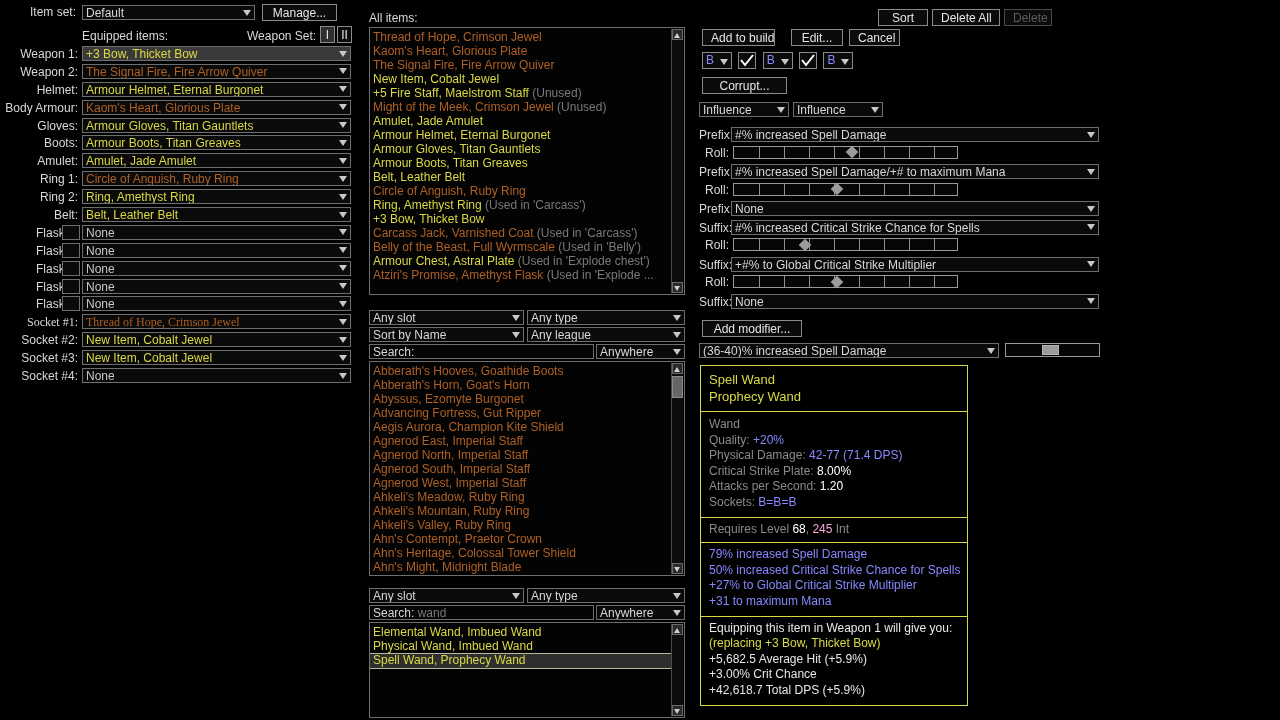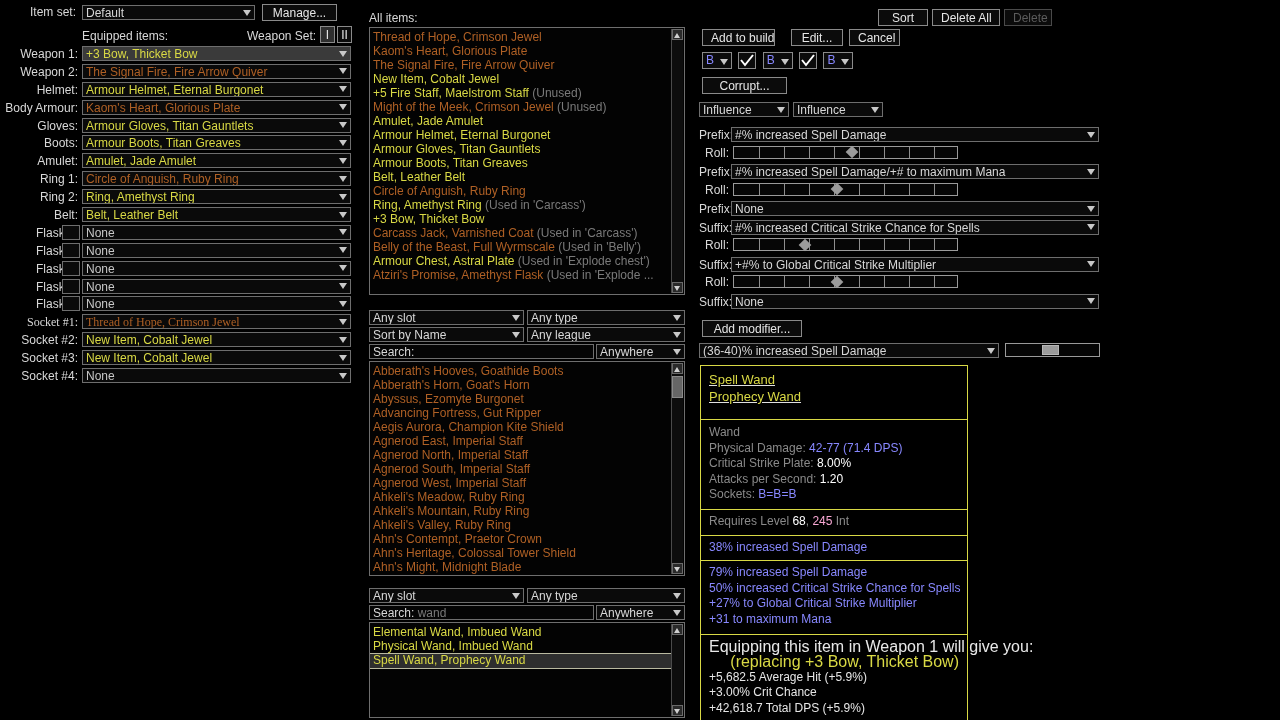--- a/index.html
+++ b/index.html
@@ -88,21 +88,21 @@
   
   .tip{position:absolute;border:1px solid #d9d945;background:#000;box-sizing:border-box;}
   .tipsec{border-bottom:1px solid #d9d945;padding:4px 6px;}
   .tipsec:last-child{border-bottom:none;}
   .tipname{color:#d9d945;font-size:13px;line-height:17px;}
   .tline{font-size:12px;line-height:15.6px;color:#8888ff;white-space:nowrap;}
   .tline .k{color:#8a8a8a;}
   .tline .w{color:#ffffff;}
   .tline .r{color:#f9a8d4;}
   .gline{font-size:12px;line-height:15.6px;color:#e5e5e5;white-space:nowrap;}
-  .wline{font-size:16px;line-height:15.6px;color:#e8e8e8;white-space:nowrap;text-align:right;}
+  .wline{font-size:12px;line-height:15.6px;color:#e8e8e8;white-space:nowrap;}
 </style>
 </head>
 <body>
 
 <div class="panel" style="left:0;top:0;width:360px;height:720px;">
 
   <div style="position:absolute;left:30px;top:5px;" class="lbl">Item set:</div>
   <div class="dd" style="position:absolute;left:82px;top:5px;width:173px;">
     <span>Default</span>
     <span class="arw"></span>
@@ -442,36 +442,34 @@
   <div class="btn" style="position:absolute;left:7px;top:320px;width:100px;">Add modifier...</div>
 
   <div class="dd" style="position:absolute;left:4px;top:343px;width:300px;">
     <span>(36-40)% increased Spell Damage</span><span class="arw"></span>
   </div>
   <div class="vsl" style="position:absolute;left:310px;top:343px;width:95px;">
     <div class="knob" id="mod-knob" style="left: 35.72px;"></div>
   </div>
 
   <div class="tip" style="left:5px;top:365px;width:268px;">
-    <div class="tipsec" style="padding:5px 8px 14px;text-decoration:underline;">
+    <div class="tipsec" style="padding:5px 8px 6px;">
       <div class="tipname">Spell Wand</div>
       <div class="tipname">Prophecy Wand</div>
     </div>
     <div class="tipsec" id="tip-base" style="padding:5px 8px 6px;">
         <div class="tline"><span class="k">Wand</span></div>
+        <div class="tline"><span class="k">Quality: </span><span class="">+20%</span></div>
         <div class="tline"><span class="k">Physical Damage: </span><span class="">42-77 (71.4 DPS)</span></div>
         <div class="tline"><span class="k">Critical Strike Plate: </span><span class="w">8.00%</span></div>
         <div class="tline"><span class="k">Attacks per Second: </span><span class="w">1.20</span></div>
         <div class="tline"><span class="k">Sockets: </span><span class="">B=B=B</span></div>
       </div>
     <div class="tipsec" style="padding:4px 8px 5px;">
       <div class="tline"><span class="k">Requires Level </span><span class="w">68</span><span class="k">, </span><span class="r">245</span><span class="k"> Int</span></div>
-    </div>
-    <div class="tipsec" style="padding:4px 8px 5px;">
-      <div class="tline">38% increased Spell Damage</div>
     </div>
     <div class="tipsec" id="tip-explicit" style="padding:4px 8px 6px;">
         <div class="tline">79% increased Spell Damage</div>
         <div class="tline">50% increased Critical Strike Chance for Spells</div>
         <div class="tline">+27% to Global Critical Strike Multiplier</div>
         <div class="tline">+31 to maximum Mana</div>
       </div>
     <div class="tipsec" id="tip-compare" style="padding:4px 8px 6px;">
         <div class="wline">Equipping this item in Weapon 1 will give you:</div>
         <div class="wline"><span class="rare">(replacing +3 Bow, Thicket Bow)</span></div>

